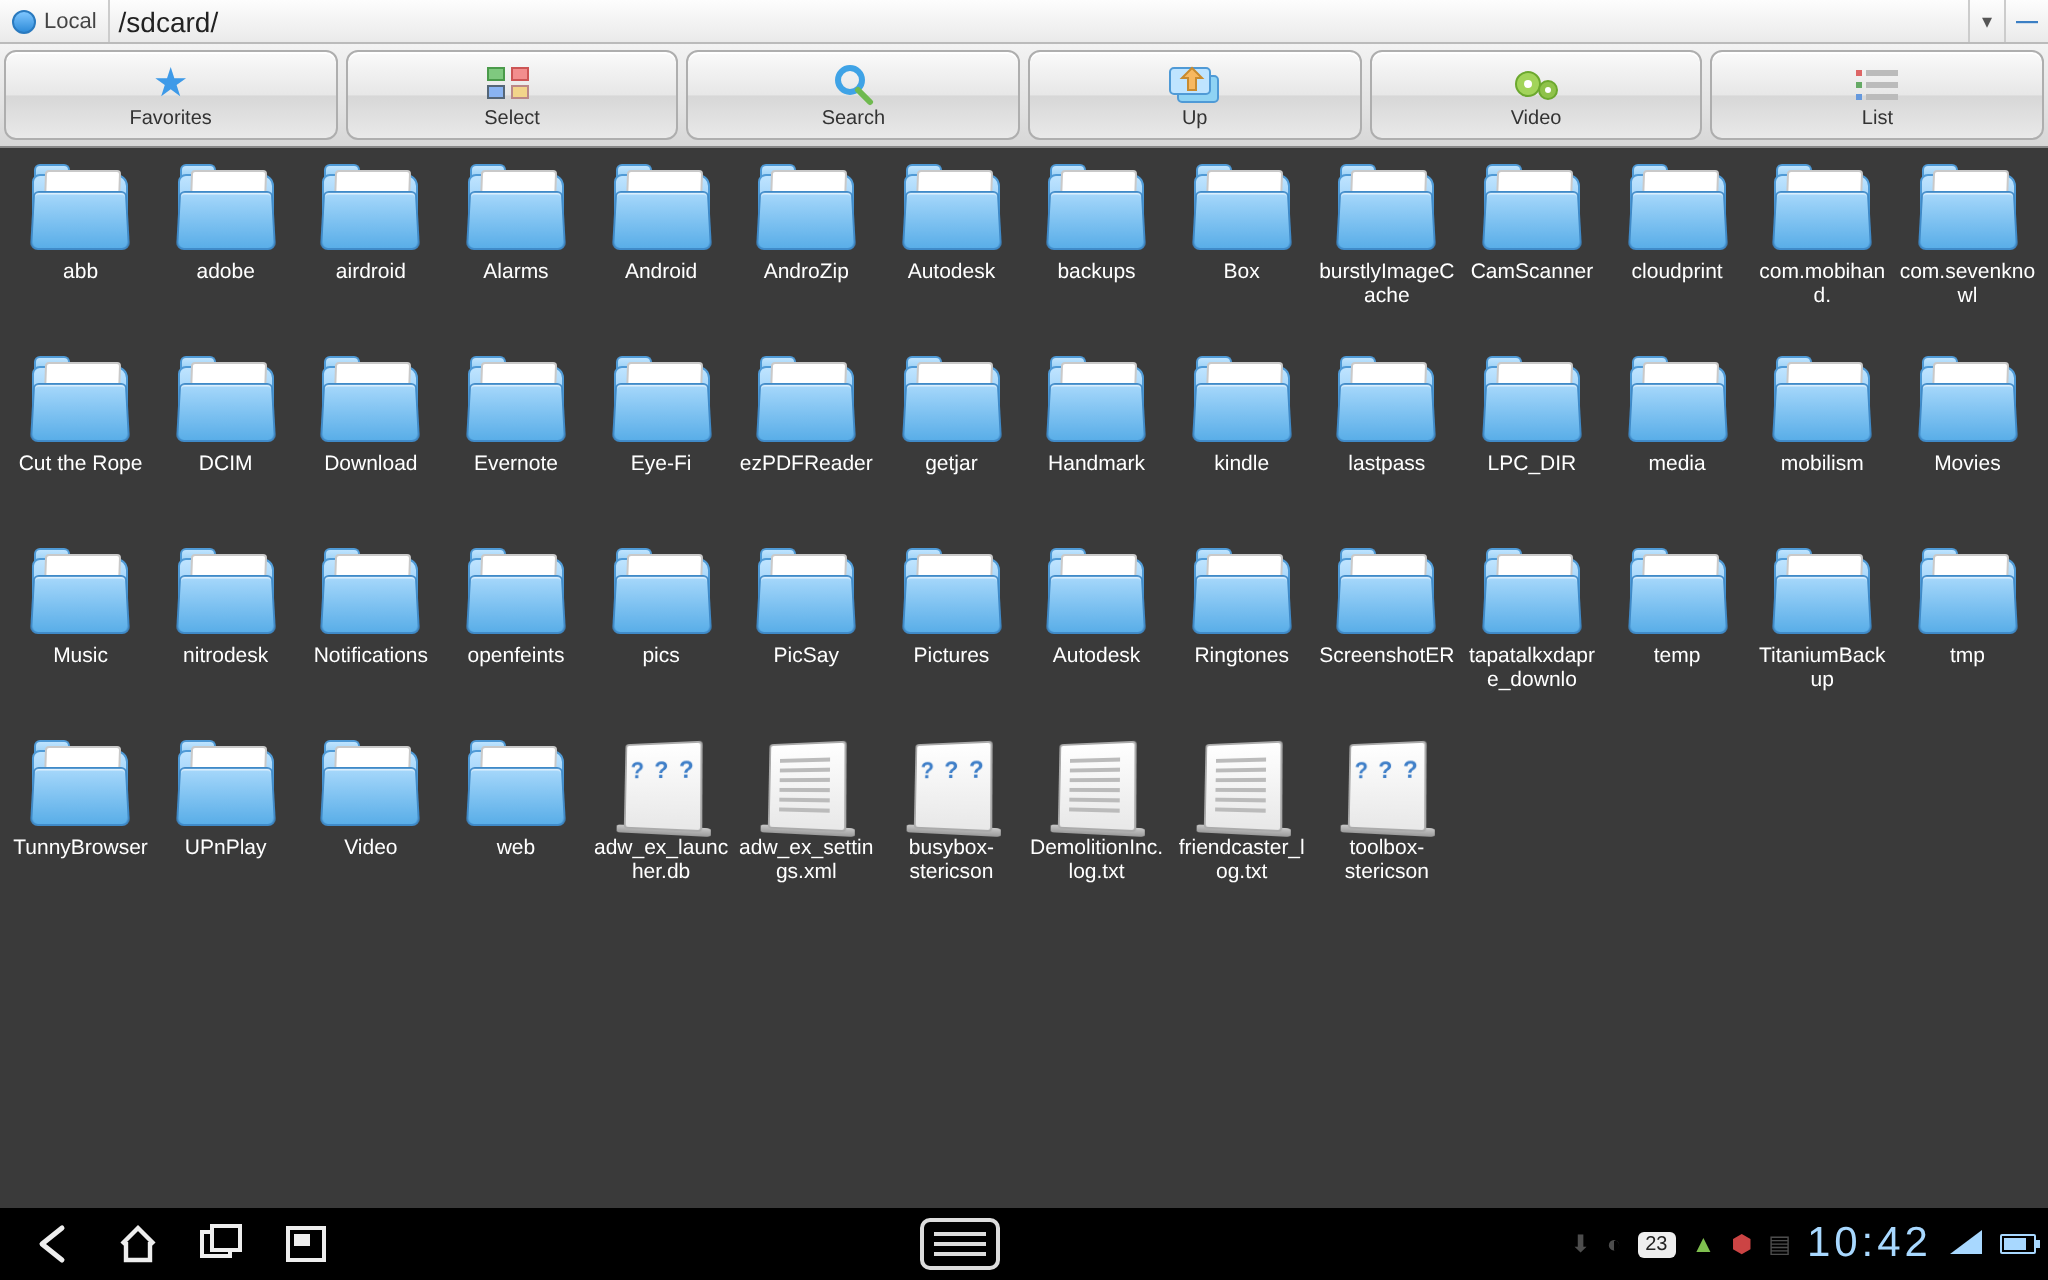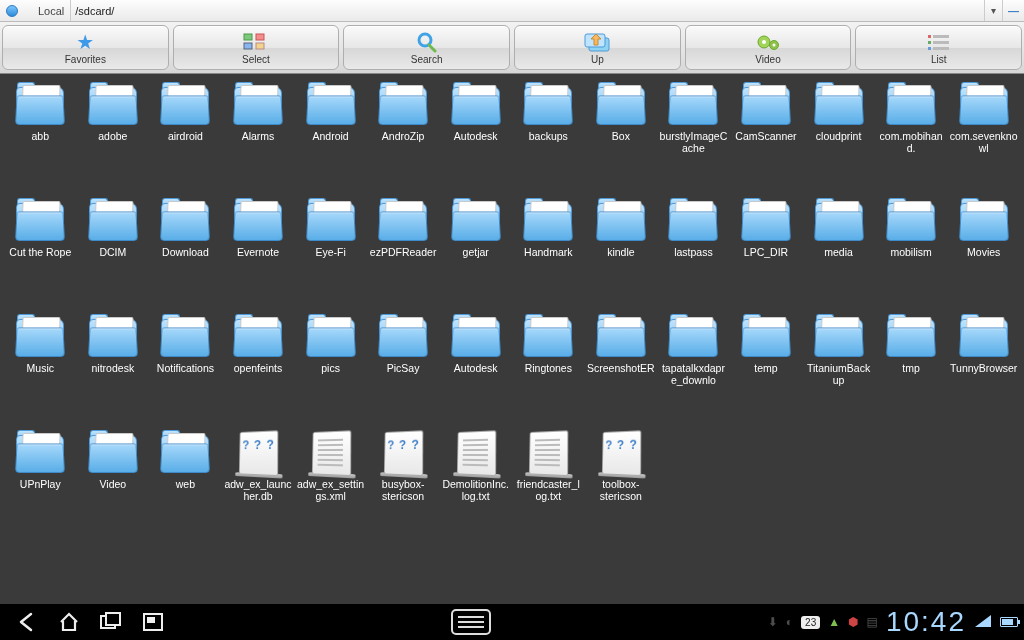--- a/index.html
+++ b/index.html
@@ -7,29 +7,29 @@
   
   .pathbar {
     height: 22px;
     background: linear-gradient(#fdfdfd,#eaeaea);
     border-bottom: 1px solid #bbb;
     display: flex;
     align-items: center;
     font-size: 11px;
   }
   .path-local {
-    display:flex; align-items:center; gap:20px;
+    display:flex; align-items:center; gap:4px;
     padding: 0 6px;
     border-right: 1px solid #ccc;
     height:100%;
     color:#444;
   }
   .path-local .globe { width:12px;height:12px;border-radius:50%;background:linear-gradient(#7ec6ff,#2e8bd8);border:1px solid #2a7abf; }
   .path-input {
-    flex:1; border:none; background:transparent; font-size:11px; padding:0 4px; color:#222;
+    flex:1; border:none; background:transparent; font-size:14px; padding:0 4px; color:#222;
     height:100%;
   }
   .path-dd { width:18px; height:100%; border-left:1px solid #ccc; display:flex;align-items:center;justify-content:center;color:#555;font-size:10px;}
   .path-min { width:22px;height:100%;border-left:1px solid #ccc;display:flex;align-items:center;justify-content:center;color:#3b7fc4;font-weight:bold;}
 
   
   .toolbar {
     height: 52px;
     background: linear-gradient(#f3f3f3,#d7d7d7);
     border-bottom:1px solid #888;
@@ -57,21 +57,21 @@
   
   .content {
     height: calc(640px - 22px - 52px - 36px);
     padding: 6px 4px 4px 4px;
     overflow:hidden;
     background:#3a3a3a;
   }
   .grid {
     display:grid;
     grid-template-columns: repeat(14, 1fr);
-    gap: 20px 0;
+    gap: 0 0;
   }
   .item {
     display:flex;
     flex-direction:column;
     align-items:center;
     color:#fff;
     font-size:10.5px;
     text-align:center;
     height: 96px;
     padding-top:2px;
@@ -142,21 +142,21 @@
     font-size:12px;
   }
   .navbtn { width:42px; height:100%; display:flex;align-items:center;justify-content:center; color:#eee; }
   .navbtn svg { display:block; }
   .spacer { flex:1; }
   .keyb { width:40px;height:26px;border:2px solid #ddd;border-radius:5px;position:relative;margin:0 auto; }
   .keyb::before{content:"";position:absolute;left:5px;top:5px;right:5px;height:2px;background:#ddd;box-shadow:0 5px 0 #ddd, 0 10px 0 #ddd;}
   .tray { display:flex;align-items:center;gap:8px; }
   .tray .dim { opacity:.35; }
   .badge { background:#eee;color:#222;border-radius:3px;padding:1px 4px;font-size:10px;font-weight:normal; }
-  .clock { font-family: 'Arial Narrow', Arial; font-size:28px; letter-spacing:2px; font-weight:300; color:#a8d8ff; display:flex;align-items:center;gap:2px;}
+  .clock { font-family: 'Arial Narrow', Arial; font-size:21px; letter-spacing:2px; font-weight:300; color:#a8d8ff; display:flex;align-items:center;gap:2px;}
   .wifi { color:#a8d8ff; }
   .batt { width:18px;height:10px;border:1px solid #a8d8ff;border-radius:1px;position:relative;}
   .batt::after{content:"";position:absolute;right:-3px;top:2px;width:2px;height:4px;background:#a8d8ff;}
   .batt .fill{position:absolute;left:1px;top:1px;bottom:1px;width:70%;background:#a8d8ff;}
 </style>
 </head>
 <body>
 
 <div class="pathbar">
   <div class="path-local">
@@ -599,20 +599,31 @@
       <div class="item">
         <div class="iconwrap">
           <div class="folder">
             <div class="tab"></div>
             <div class="back"></div>
             <div class="paper"></div>
             <div class="front"></div>
           </div>
         </div>
         <div class="lbl">PicSay</div>
+      </div>
+      <div class="item">
+        <div class="iconwrap">
+          <div class="folder">
+            <div class="tab"></div>
+            <div class="back"></div>
+            <div class="paper"></div>
+            <div class="front"></div>
+          </div>
+        </div>
+        <div class="lbl">Pictures</div>
       </div>
       <div class="item">
         <div class="iconwrap">
           <div class="folder">
             <div class="tab"></div>
             <div class="back"></div>
             <div class="paper"></div>
             <div class="front"></div>
           </div>
         </div>

